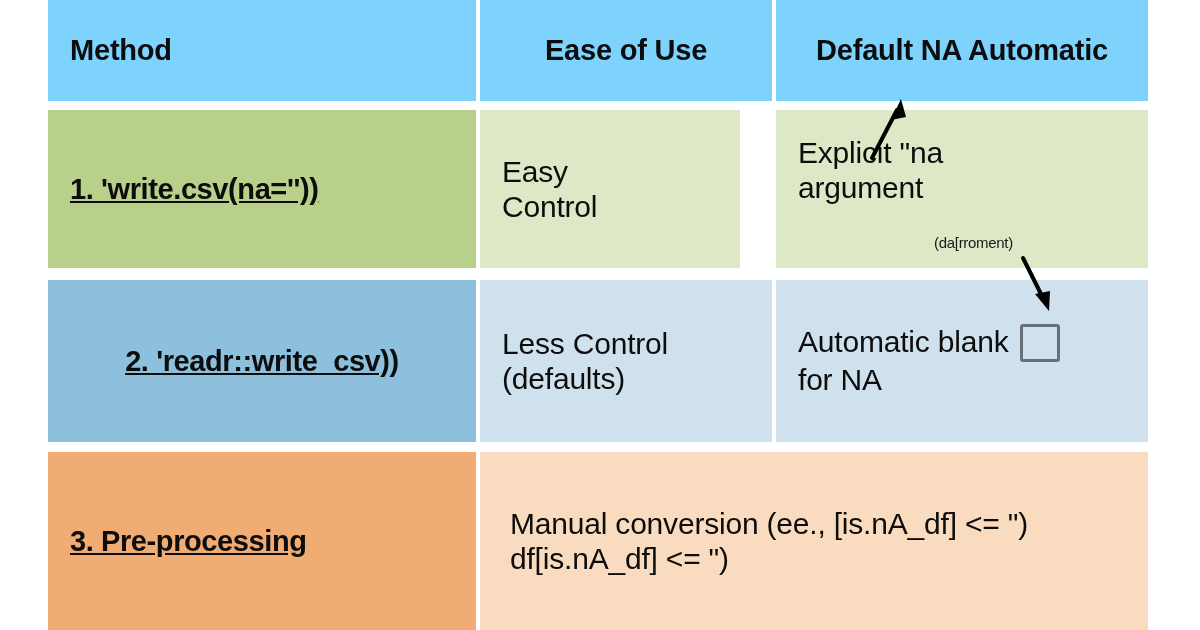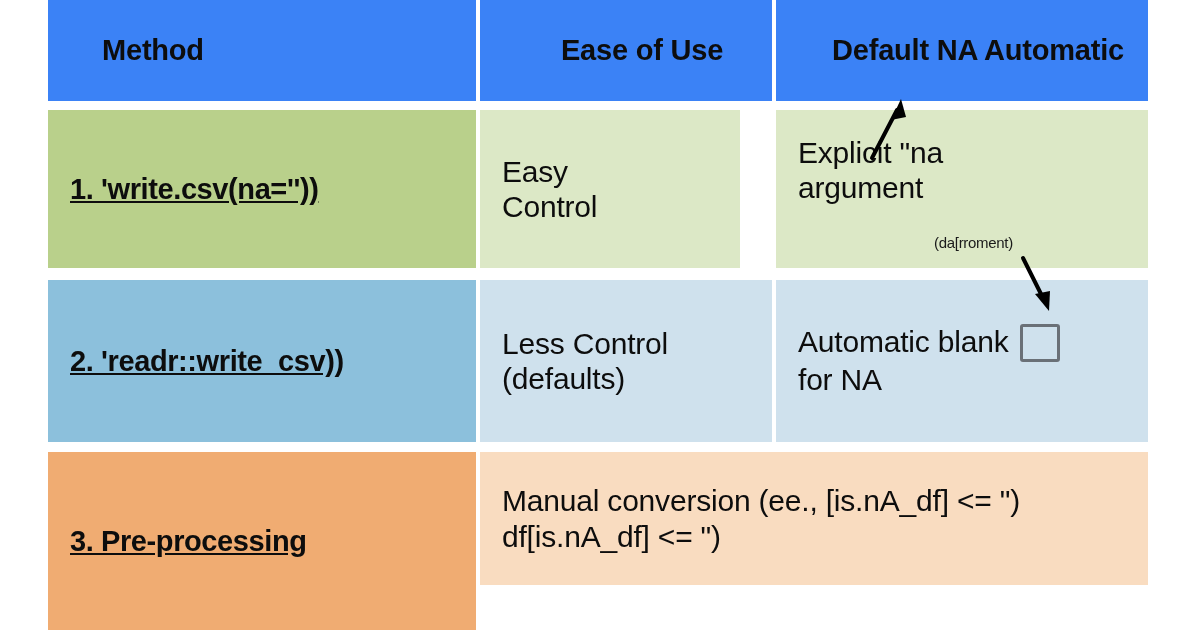--- a/index.html
+++ b/index.html
@@ -34,22 +34,21 @@
   }
 
   .cell-inner {
     padding: 0 22px;
     line-height: 1.18;
     color: #0d0d0d;
   }
 
   
   .hdr {
-    background: #3b82f6;
-    padding-left: 32px;
+    background: #7dd3fc;
   }
   .hdr .cell-inner {
     font-weight: bold;
     font-size: 29px;
     letter-spacing: -0.2px;
   }
   .hdr-center .cell-inner {
     text-align: center;
     padding: 0 10px;
   }
@@ -65,21 +64,21 @@
   
   .body-cell .cell-inner {
     font-weight: normal;
     font-size: 30px;
     letter-spacing: -0.2px;
   }
 
   
   .r1-method { background: #b9d08b; }
   .r1-cell   { background: #dce8c6; }
-  .r2-method { background: #8cc0dc; }
+  .r2-method { background: #8cc0dc; align-items: center; }
   .r2-cell   { background: #cfe1ed; }
   .r3-method { background: #f0ac72; }
   .r3-cell   { background: #f9dcc0; }
 
   
   .micro-note {
     position: absolute;
     font-size: 15px;
     color: #1a1a1a;
     white-space: nowrap;
@@ -165,21 +164,21 @@
         <span class="square-glyph"></span>
       </div>
       <div>for NA</div>
     </div>
   </div>
 
   <div class="cell method r3-method" style="left:48px; top:452px; width:428px; height:178px;">
     <div class="cell-inner">3. Pre-processing</div>
   </div>
 
-  <div class="cell body-cell r3-cell" style="left:480px; top:452px; width:668px; height:133px;">
+  <div class="cell body-cell r3-cell" style="left:480px; top:452px; width:668px; height:178px;padding-left:8px;">
     <div class="cell-inner" style="padding-top:0px;">
       <div>Manual conversion (ee., [is.nA_df] &lt;= ")</div>
       <div>df[is.nA_df] &lt;= ")</div>
     </div>
   </div>
 
   <svg id="arrows" viewBox="0 0 1200 630">
 
     <g>
       <line x1="872" y1="158" x2="897" y2="110" stroke="#000000" stroke-width="4" stroke-linecap="round"></line>

